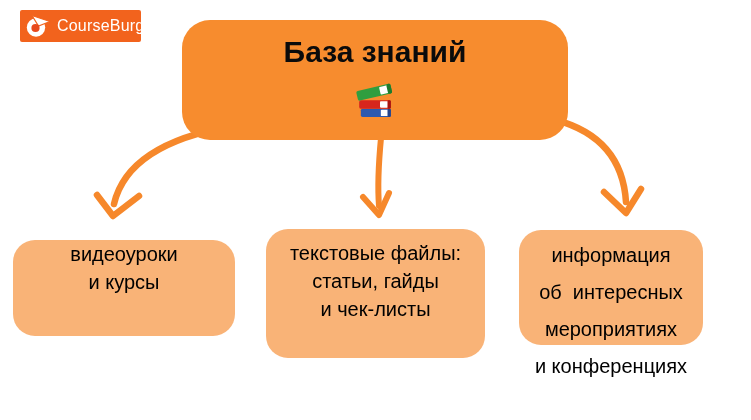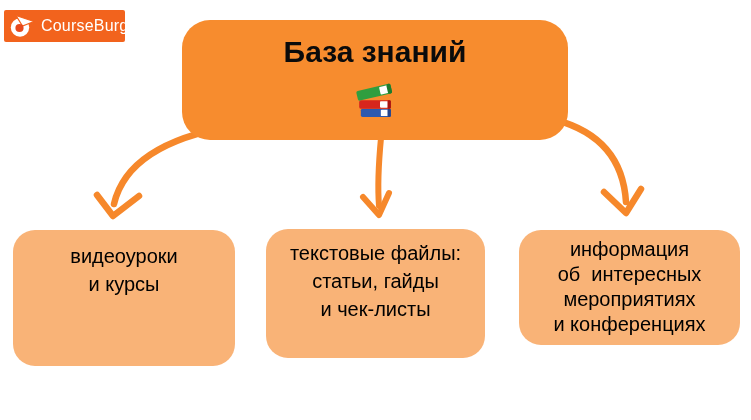--- a/index.html
+++ b/index.html
@@ -2,21 +2,21 @@
 <html><head>
 <meta charset="utf-8">
 <style>
   html,body { margin:0; padding:0; background:#fff; }
   .canvas {
     position:relative; width:751px; height:420px; background:#ffffff;
     font-family:"Liberation Sans", sans-serif; overflow:hidden;
   }
   
   .logo {
-    position:absolute; left:4px; top:10px; width:121px; height:32px;
+    position:absolute; left:20px; top:10px; width:121px; height:32px;
     background:#F2631D; border-radius:2px;
     display:flex; align-items:center; gap:6px; padding:0 8px 0 5px; box-sizing:border-box;
   }
   .logo-text { color:#ffffff; font-size:16px; letter-spacing:.2px; white-space:nowrap; }
   
   .root-node {
     position:absolute; left:182px; top:20px; width:386px; height:120px;
     background:#F78C2E; border-radius:28px;
     display:flex; flex-direction:column; align-items:center;
     padding-top:15px; box-sizing:border-box;text-align:center;
@@ -24,23 +24,23 @@
   .root-title { font-size:30px; font-weight:bold; color:#0b0b0b; line-height:34px; }
   .books { margin-top:6px; }
   
   .arrows { position:absolute; left:0; top:0; }
   
   .child {
     position:absolute; background:#F9B377; border-radius:22px;
     color:#000; font-size:20px; line-height:28px; text-align:center;
     white-space:pre-wrap; box-sizing:border-box;
   }
-  .child-1 { left:13px;  top:230px; width:222px; height:136px; padding-top:12px; }
+  .child-1 { left:13px;  top:240px; width:222px; height:96px; }
   .child-2 { left:266px; top:229px; width:219px; height:129px; padding-top:10px; }
-  .child-3 { left:519px; top:230px; width:221px; height:115px; padding-top:7px; line-height:25px; }
+  .child-3 { left:519px; top:230px; width:184px; height:115px; padding-top:7px; line-height:37px; }
 </style>
 </head>
 <body>
 
 <div class="canvas">
 
   <div class="logo">
     <span style="display:flex;">
       <svg width="26" height="26" viewBox="0 0 26 26">
         <circle cx="11" cy="14.5" r="9.2" fill="#ffffff"></circle>

